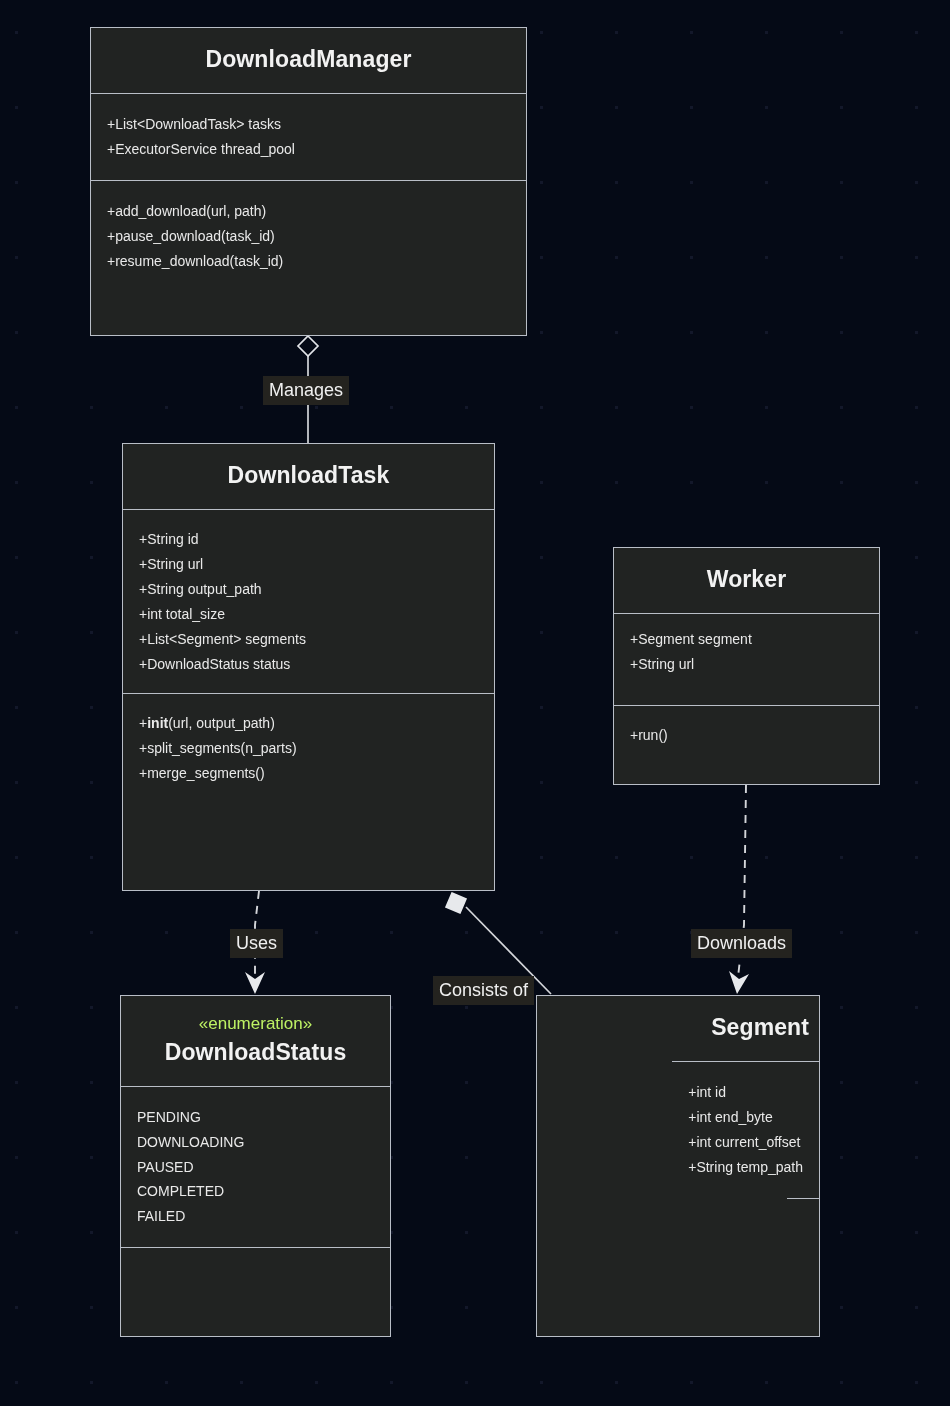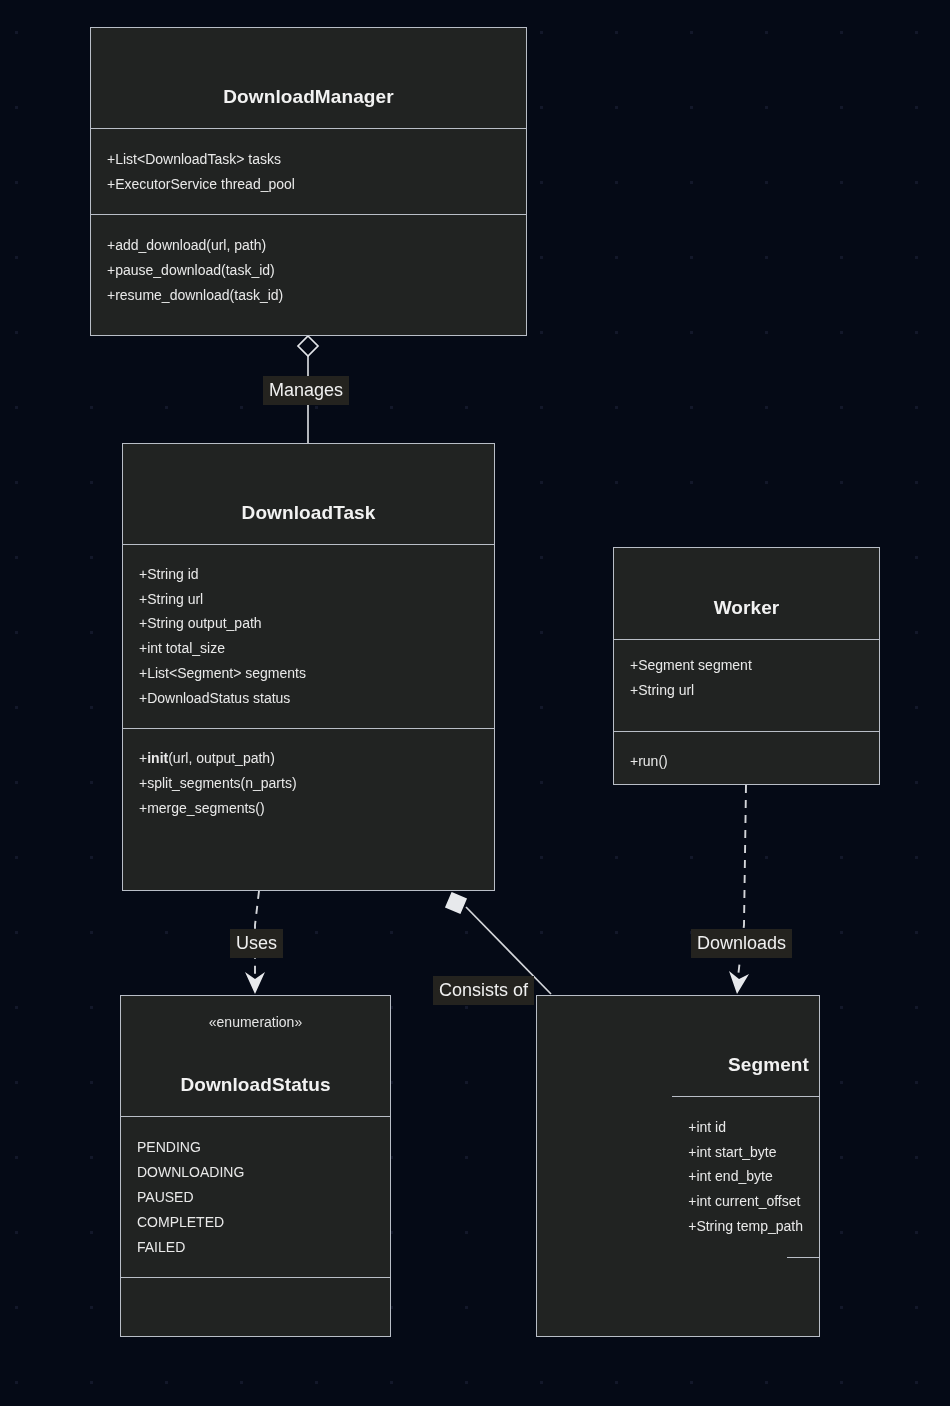--- a/index.html
+++ b/index.html
@@ -53,52 +53,51 @@
   .compartment + .compartment {
     border-top: 1.4px solid #b9bec7;
   }
 
   .compartment.title {
     text-align: center;
     padding: 16px 10px 18px 10px;
   }
 
   .class-name {
-    font-size: 19px;
+    font-size: 23px;
     font-weight: bold;
     letter-spacing: 0.1px;
     line-height: 1.35;
     color: #f2f2f2;
-    margin-top: 40px;
   }
 
   .stereotype {
-    font-size: 14px;
+    font-size: 17px;
     font-weight: normal;
     line-height: 1.45;
-    color: #e5e5e5;
+    color: #bef264;
   }
 
   .member {
     font-size: 14px;
     line-height: 1.78;
     white-space: nowrap;
     color: #e9e9e9;
   }
 
   .member b { font-weight: bold; }
 
   .compartment.empty {
     min-height: 34px;
   }
 
   
   #box-download-manager { left: 90px;  top: 27px;   width: 437px; height: 309px; }
   #box-download-task    { left: 122px; top: 443px;  width: 373px; height: 448px; }
-  #box-worker           { left: 613px; top: 547px;  width: 267px; height: 238px; justify-content: center; }
+  #box-worker           { left: 613px; top: 547px;  width: 267px; height: 238px; }
   #box-download-status  { left: 120px; top: 995px;  width: 271px; height: 342px; }
   #box-segment          { left: 536px; top: 995px;  width: 284px; height: 342px; align-items: flex-end; }
 
   #box-download-manager .compartment.attrs { padding-top: 18px; padding-bottom: 18px; }
   #box-download-manager .compartment.methods { padding-top: 18px; padding-bottom: 18px; }
   #box-download-task   .compartment.attrs   { padding-top: 17px; padding-bottom: 17px; }
   #box-download-task   .compartment.methods { padding-top: 17px; padding-bottom: 17px; }
   #box-worker          .compartment.attrs   { padding-bottom: 17px; }
   #box-worker          .compartment.methods { padding-top: 17px; padding-bottom: 19px; margin-top: 11px; }
   #box-download-status .compartment.attrs   { padding-top: 18px; padding-bottom: 18px; }
@@ -209,21 +208,20 @@
     </div>
     <div class="compartment methods empty"></div>
   </div>
 
   <div class="uml-class" id="box-segment">
     <div class="compartment title">
       <div class="class-name">Segment</div>
     </div>
     <div class="compartment attrs">
       <div class="member">+int id</div>
-      <div class="member">+int start_byte</div>
       <div class="member">+int end_byte</div>
       <div class="member">+int current_offset</div>
       <div class="member">+String temp_path</div>
     </div>
     <div class="compartment methods empty"></div>
   </div>
 
   <div class="edge-label" id="label-manages">Manages</div>
   <div class="edge-label" id="label-uses">Uses</div>
   <div class="edge-label" id="label-consists-of">Consists of</div>

